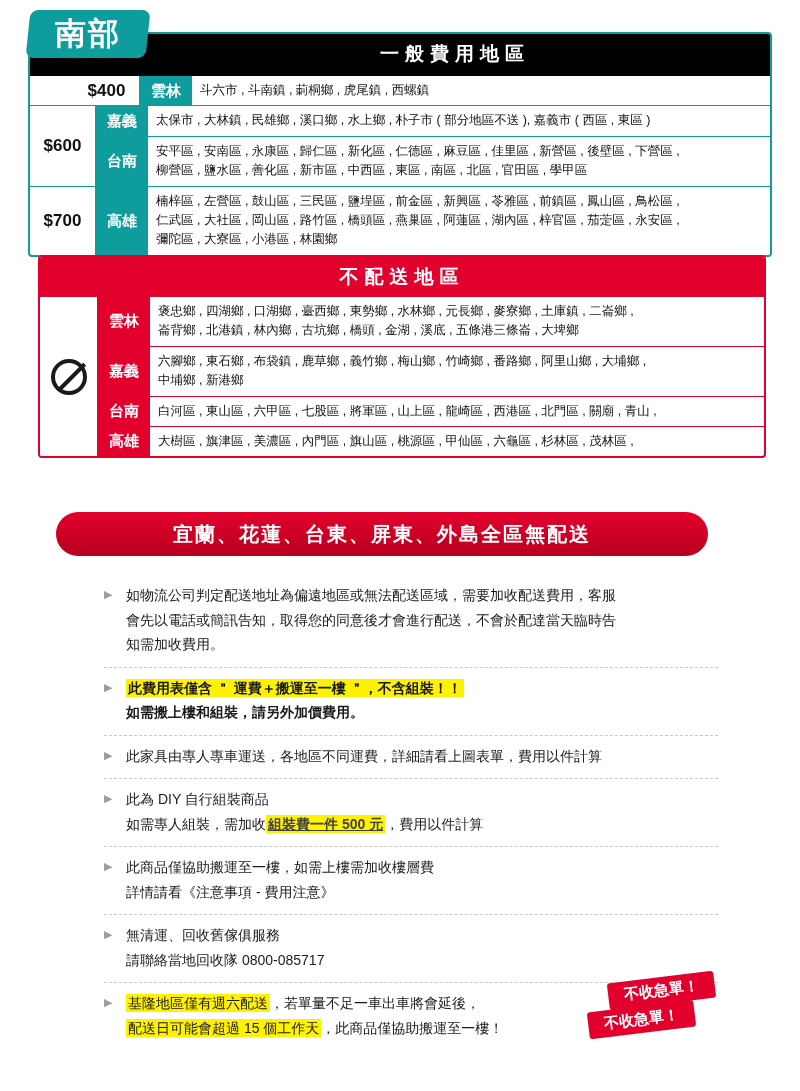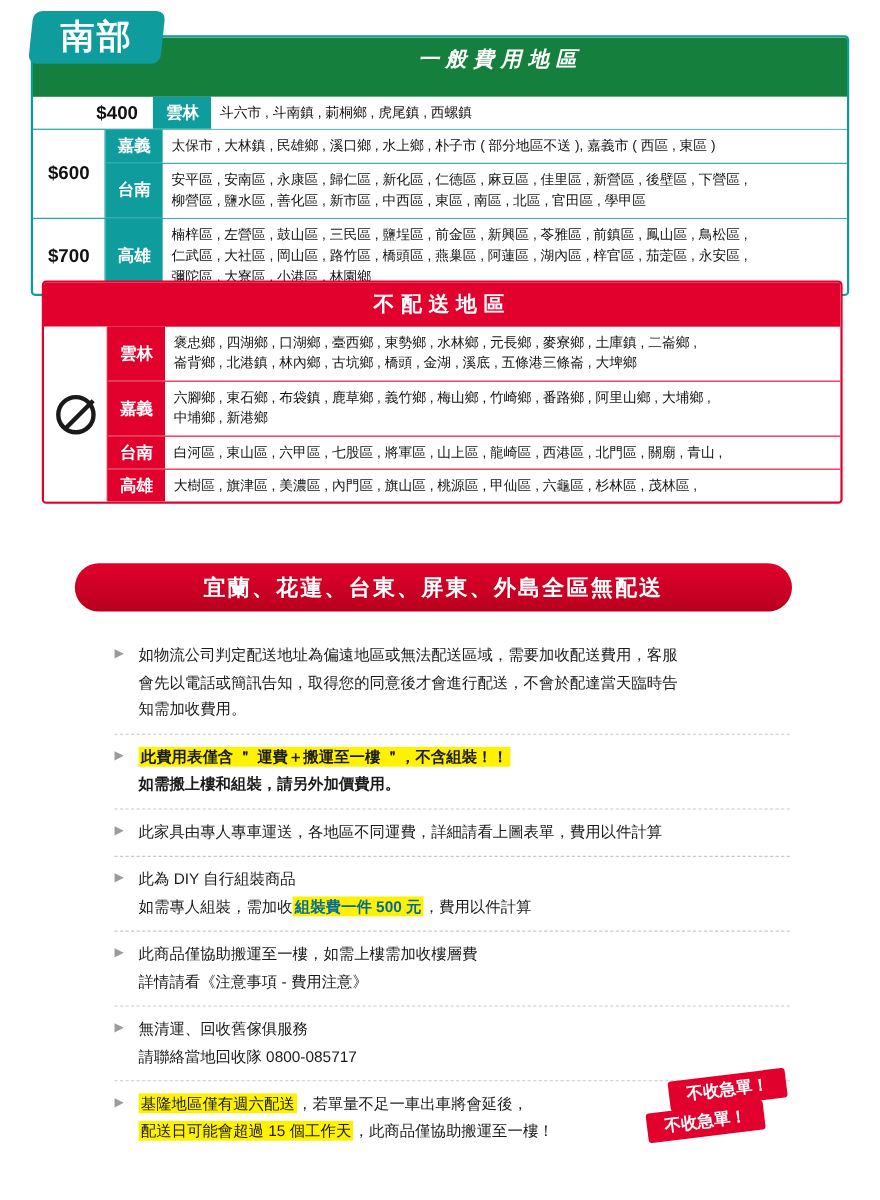--- a/index.html
+++ b/index.html
@@ -40,28 +40,27 @@
   .teal-wrap {
     position: absolute;
     left: 28px; top: 32px;
     width: 744px;
     border: 2px solid #0f9c9c;
     border-radius: 4px;
     background: #ffffff;
     overflow: hidden;
   }
   .teal-head {
-    background: #15803d;
+    background: #000000;
     color: #fff;
     text-align: center;
     font-size: 19px;
     font-weight: bold;
     letter-spacing: 6px;
-    padding: 7px 0 21px 110px;
-    font-style: italic;
+    padding: 7px 0 9px 110px;
   }
   .fee-row { display: flex; border-top: 1px solid #0f9c9c; }
   .fee-row:first-of-type { border-top: none; margin-left: 44px; }
   .fee-price {
     width: 66px;
     flex: 0 0 66px;
     display: flex; align-items: center; justify-content: center;
     font-size: 17px; font-weight: bold;
     color: #111;
     border-right: 1px solid #0f9c9c;
@@ -140,21 +139,21 @@
     flex: 1 1 auto;
     font-size: 12.5px;
     color: #111;
     padding: 5px 8px;
     line-height: 1.55;
   }
 
   
   .pill {
     position: absolute;
-    left: 68px; top: 512px;
+    left: 56px; top: 512px;
     width: 652px; height: 44px;
     background: linear-gradient(180deg,#e2002c 0%, #b8001f 100%);
     border-radius: 22px;
     color: #fff;
     display: flex; align-items: center; justify-content: center;
     font-size: 20px; font-weight: bold;
     letter-spacing: 2px;
   }
 
   
@@ -177,21 +176,21 @@
     padding-top: 2px;
   }
   .note-body {
     flex: 1 1 auto;
     font-size: 14px;
     color: #1a1a1a;
     line-height: 1.75;
   }
   .note-body div { white-space: nowrap; }
   .hl { background: #fff200; padding: 1px 2px; }
-  .redhl { background: #fff200; color: #0369a1; font-weight: bold; padding: 1px 2px; }
+  .redhl { background: #fff200; color: #404040; font-weight: bold; padding: 1px 2px; text-decoration: underline; }
   .bold { font-weight: bold; }
 
   
   .stamp {
     position: absolute;
     background: #e2002c;
     color: #fff;
     font-size: 15px;
     font-weight: bold;
     padding: 4px 16px;

